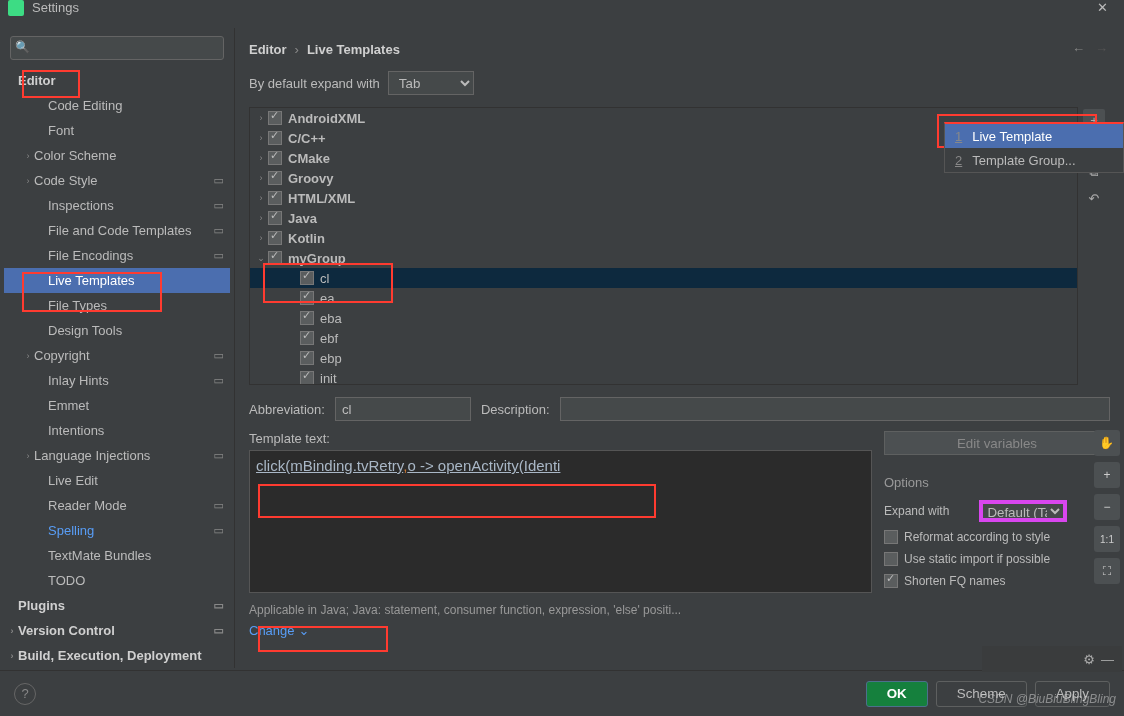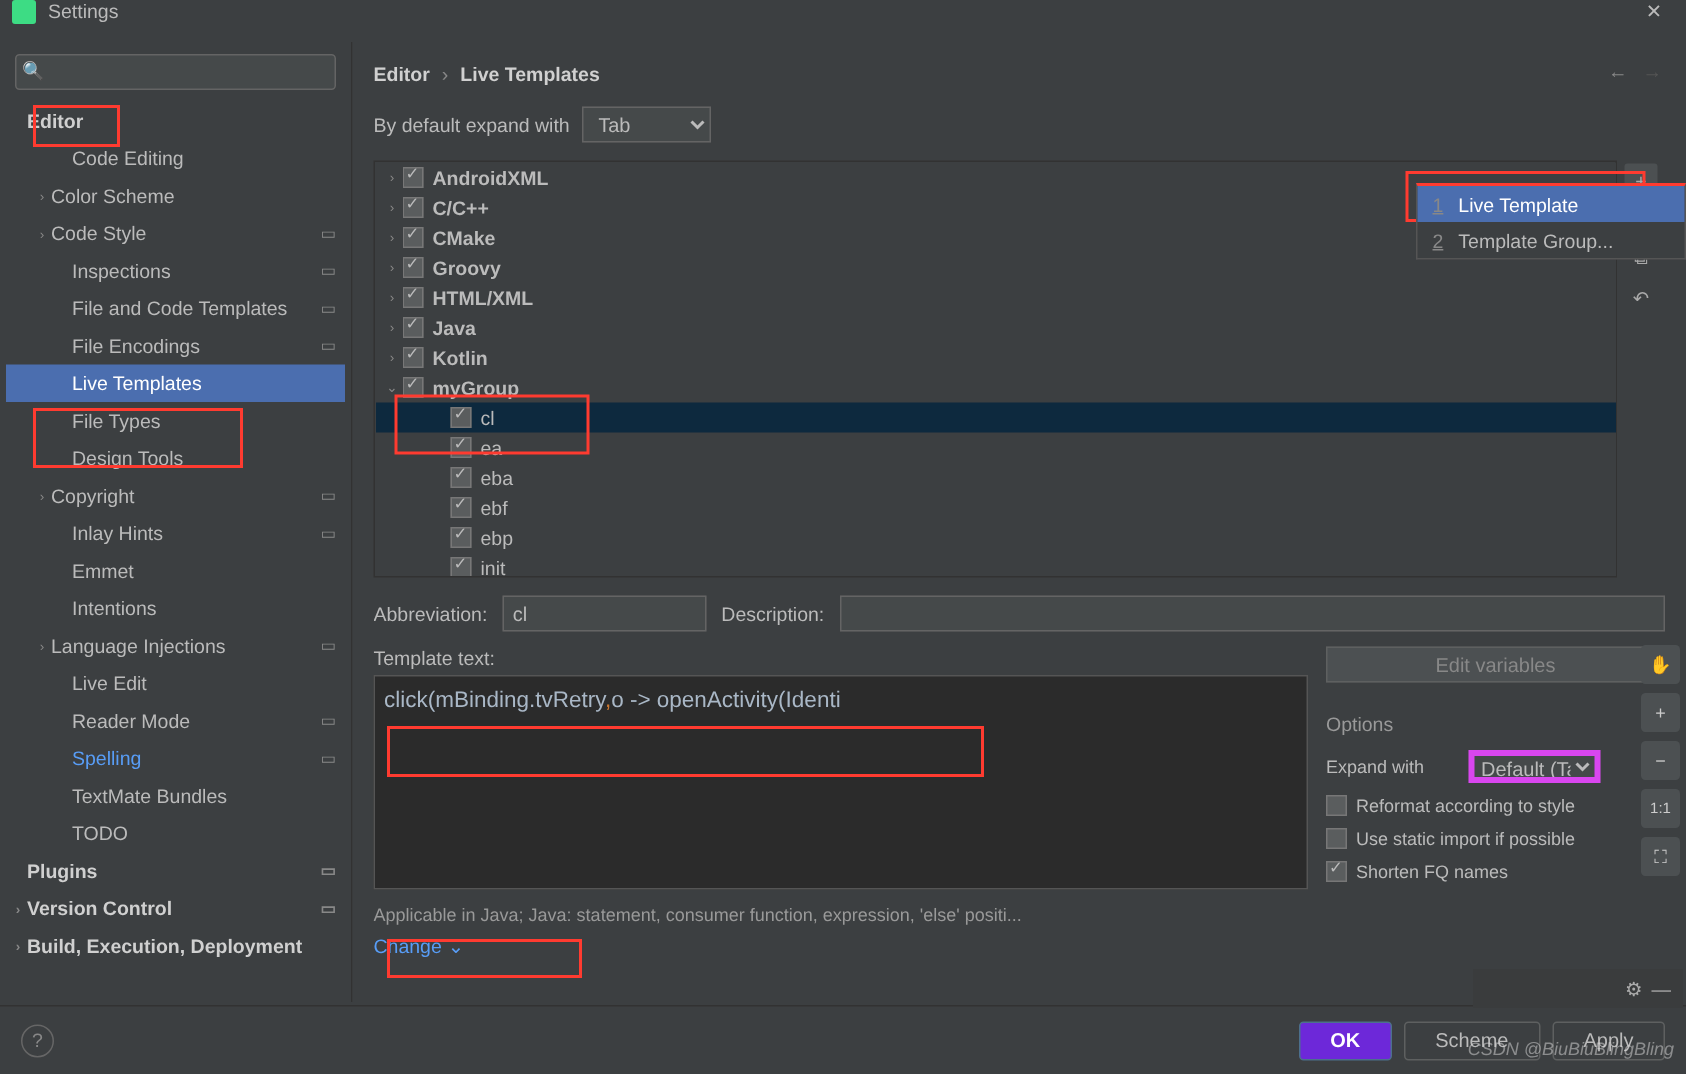--- a/index.html
+++ b/index.html
@@ -42,36 +42,36 @@
 .trow .name { color:#bbb;text-align:center; }
 .trow.bold .name { font-weight:bold; }
 .trow.sel { background:#0d293e; }
 .trow.ind2 { padding-left:36px; }
 .formrow { display:flex; align-items:center; gap:10px; margin-top:12px; }
 .formrow input[type=text] { background:#45494a; border:1px solid #646464; color:#bbb; height:24px; padding:0 6px; }
 .formrow .abbr-in { width:136px; }
 .formrow .desc-in { flex:1; }
 .tt-row { display:flex; gap:12px; margin-top:10px; }
 .tt-left { flex:1; }
-.tt-area { width:100%; height:143px; background:#2b2b2b; border:1px solid #555; color:#a9b7c6; font-family:Consolas,monospace; font-size:15px; padding:6px; resize:none; overflow:hidden; white-space:nowrap; }
+.tt-area { width:100%; height:143px; background:#2b2b2b; border:1px solid #555; color:#a9b7c6; font-family:Consolas,monospace; font-size:15px; padding:6px; resize:none; overflow:hidden; white-space:nowrap;text-decoration:underline; }
 .tt-area .kw { color:#cc7832; }
 .apptxt { margin-top:10px; color:#999; font-size:12px; white-space:nowrap; overflow:hidden; text-overflow:ellipsis; }
 .change { color:#589df6; margin-top:6px; display:inline-flex; align-items:center; gap:4px; cursor:pointer; }
 .tt-right { width:226px; }
 .editvars { width:100%; height:24px; background:#4c5052; border:1px solid #5e6060; color:#888; text-align:center; cursor:pointer; }
 .opts-title { color:#999; margin:20px 0 10px 0; }
 .opt { display:flex; align-items:center; gap:6px; margin-bottom:8px; font-size:12px; }
 .opt input[type=checkbox]{ appearance:none; width:14px; height:14px; background:#5a5d5e; border:1px solid #777; position:relative; }
 .opt input[type=checkbox]:checked::after { content:"✓"; position:absolute; top:-3px; left:1px; color:#bbb; font-size:11px; }
 .opt select { background:#45494a; border:4px solid #d946ef; color:#bbb; height:22px; width:88px;margin-left:24px; }
 .footer { position:absolute; bottom:0; left:0; right:0; height:46px; background:#3c3f41; border-top:1px solid #323232; display:flex; align-items:center; padding:0 14px; gap:8px; }
 .footer .help { width:22px; height:22px; border:1px solid #666; border-radius:50%; display:flex; align-items:center; justify-content:center; color:#888; cursor:pointer; }
 .footer .sp { flex:1; }
 .footer button { height:26px; padding:0 20px; background:transparent; border:1px solid #5e6060; color:#bbb; cursor:pointer; border-radius:3px; }
-.footer button.primary { background:#6d28d9; border:1px solid #4c708c; color:#fff; font-weight:bold; }
+.footer button.primary { background:#15803d; border:1px solid #4c708c; color:#fff; font-weight:bold; }
 .redbox { border:2px solid #ff3b30; position:absolute; pointer-events:none; }
 .popup { position:absolute; right:0; top:122px; width:180px; background:#3c3f41; border:1px solid #555; z-index:50; border-top:2px solid #ff3b30; }
 .popup .pitem { display:flex; align-items:center; height:24px; padding:0 10px; cursor:pointer; gap:10px; }
 .popup .pitem .num { color:#888; text-decoration:underline; }
 .popup .pitem.sel { background:#4b6eaf; color:#fff; }
 .right-tools { position:absolute; right:4px; top:430px; display:flex; flex-direction:column; gap:6px; }
 .right-tools .rt { width:26px; height:26px; background:#4c5052; border-radius:3px; display:flex; align-items:center; justify-content:center; color:#ccc; font-size:12px; }
 .watermark { position:absolute; right:8px; bottom:10px; color:rgba(220,220,220,0.5); font-size:12px; font-style:italic; pointer-events:none; }
 .status-corner { position:absolute; right:2px; bottom:44px; height:26px; width:140px; background:#3a3c3d; display:flex; align-items:center; justify-content:flex-end; gap:6px; padding:0 8px; }
 .status-corner .g { color:#aaa; cursor:pointer; }
@@ -93,20 +93,24 @@
     </div>
     <div class="stree" id="stree">
         <div class="item bold">
           <span class="chev"></span>
           <span class="lbl">Editor</span>
         </div>
         <div class="item ind2">
           <span class="chev"></span>
           <span class="lbl">Code Editing</span>
         </div>
+        <div class="item ind2">
+          <span class="chev"></span>
+          <span class="lbl">Font</span>
+        </div>
         <div class="item ind1">
           <span class="chev">›</span>
           <span class="lbl">Color Scheme</span>
         </div>
         <div class="item ind1">
           <span class="chev">›</span>
           <span class="lbl">Code Style</span>
           <span class="gear">▭</span>
         </div>
         <div class="item ind2">

